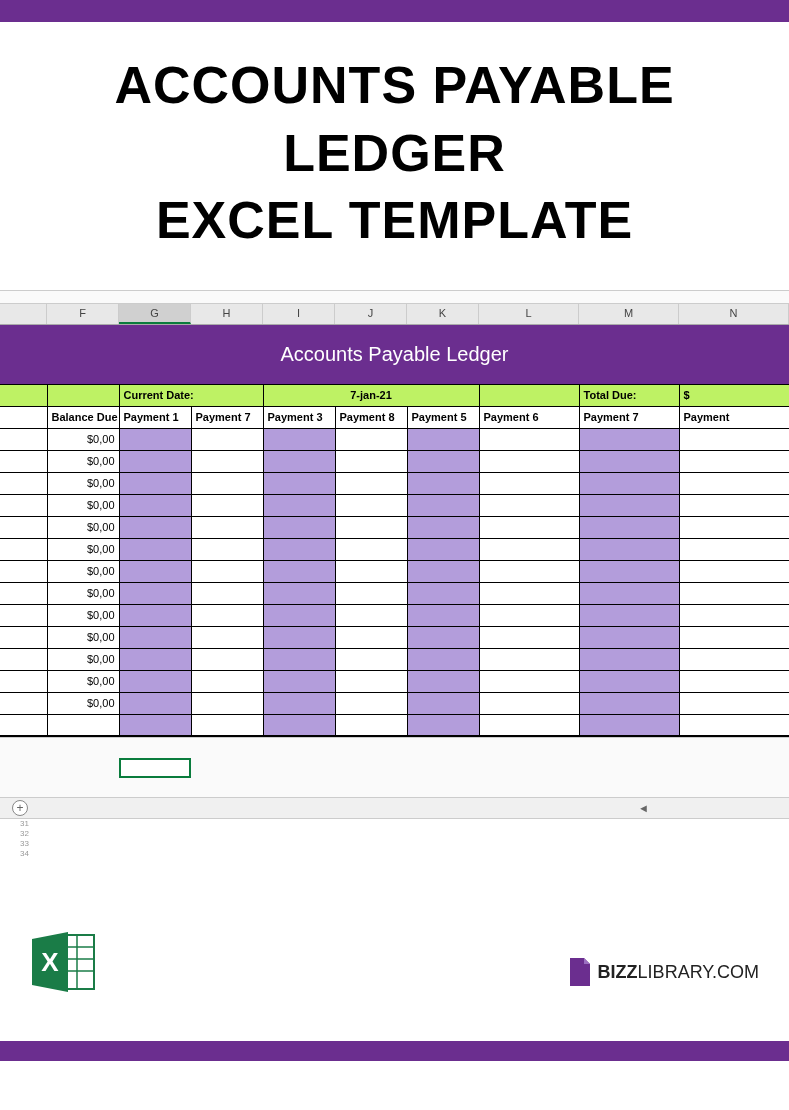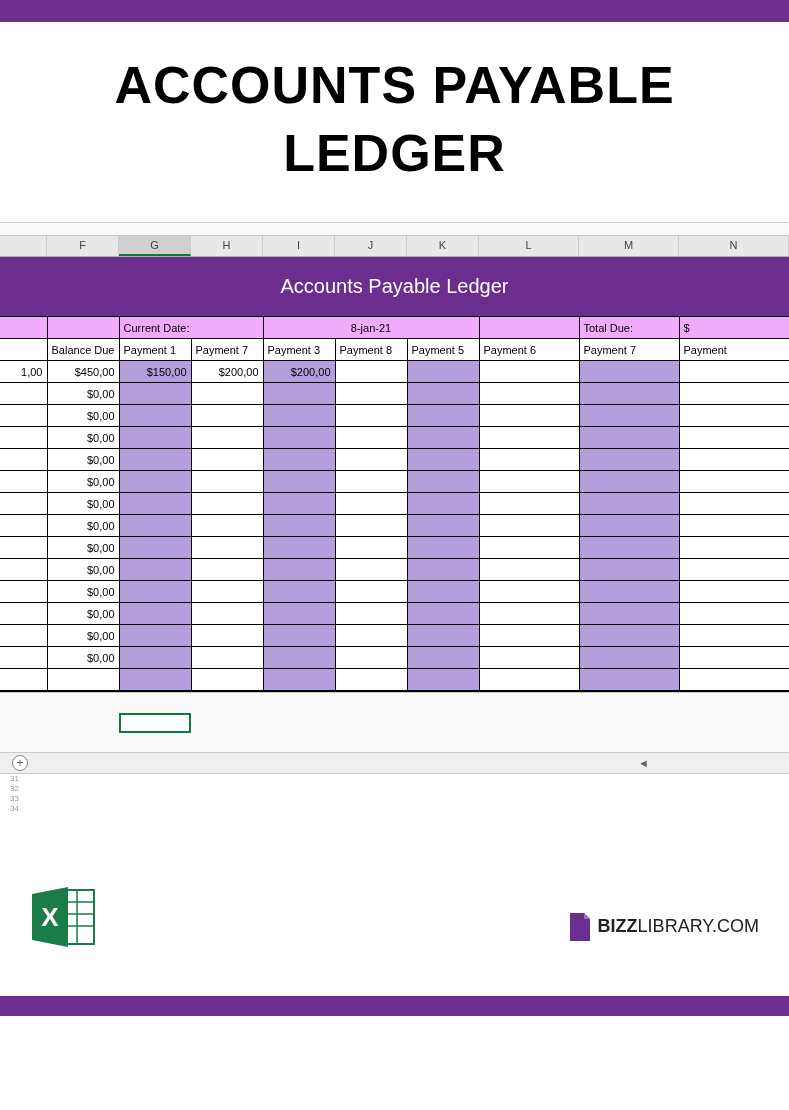--- a/index.html
+++ b/index.html
@@ -64,28 +64,28 @@
   table.grid td, table.grid th {
     border: 1px solid #000;
     padding: 2px 4px;
     height: 22px;
     overflow: hidden;
     white-space: nowrap;
     text-overflow: clip;
   }
   table.grid th {
     background: #fff;
-    font-weight: normal;
+    font-weight: bold;
     text-align: left;
   }
   .shade { background: #b39ddb; }
   .numcell { text-align: right; }
   .info-row td {
-    background: #f0abfc;
-    font-weight: normal;
+    background: #bef264;
+    font-weight: bold;
     border-bottom: 2px solid #000;
   }
   .below-grid {
     background: #fafafa;
     border-top: 1px solid #ccc;
     height: 60px;
     position: relative;
   }
   .sel-cell {
     position: absolute;
@@ -118,21 +118,21 @@
   .tab-strip .scroll-left {
     position: absolute;
     right: 140px;
     top: 4px;
     font-size: 11px;
     color: #666;
   }
   .gutter {
     font-size: 8px;
     color: #999;
-    padding-left: 10px;
+    padding-left: 20px;
     line-height: 10px;
     height: 42px;
   }
   .footer-area {
     height: 180px;
     position: relative;
   }
   .excel-logo {
     position: absolute;
     left: 30px;
@@ -157,20 +157,21 @@
   }
 </style>
 </head>
 <body>
 
 <div class="top-bar"></div>
 
 <div class="title-area">
   <h1>
     <span>ACCOUNTS PAYABLE LEDGER</span><br>
+    <span>EXCEL TEMPLATE</span>
   </h1>
 </div>
 
 <div class="formula-strip"></div>
 
 <div class="col-headers">
   <div style="width:47px"></div>
   <div style="width:72px">F</div>
   <div style="width:72px" class="sel">G</div>
   <div style="width:72px">H</div>
@@ -195,48 +196,36 @@
       <col style="width:72px">
       <col style="width:100px">
     <col style="width:100px">
       <col>
   </colgroup>
   <tbody>
       <tr class="info-row">
     <td style="border-left:none"></td>
         <td></td>
     <td colspan="2">Current Date:</td>
-    <td colspan="3" style="text-align:center">8-jan-21</td>
+    <td colspan="3" style="text-align:center">7-jan-21</td>
     <td></td>
     <td>Total Due:</td>
     <td style="border-right:none">$</td>
   </tr>
   <tr>
     <th style="border-left:none"></th>
     <th>Balance Due</th>
     <th class="shade">Payment 1</th>
     <th>Payment 7</th>
     <th class="shade">Payment 3</th>
     <th>Payment 8</th>
     <th class="shade">Payment 5</th>
     <th>Payment 6</th>
     <th class="shade">Payment 7</th>
     <th style="border-right:none">Payment</th>
-  </tr>
-  <tr>
-    <td class="numcell" style="border-left:none">1,00</td>
-    <td class="numcell">$450,00</td>
-    <td class="numcell shade">$150,00</td>
-    <td class="numcell">$200,00</td>
-    <td class="numcell shade">$200,00</td>
-    <td class="numcell"></td>
-    <td class="numcell shade"></td>
-    <td class="numcell"></td>
-    <td class="numcell shade"></td>
-    <td class="numcell" style="border-right:none"></td>
   </tr>
 
   </tbody>
     <tbody id="empty-rows">
       <tr>
         <td style="border-left:none"></td>
         <td class="numcell">$0,00</td>
         <td class="shade"></td>
         <td></td>
         <td class="shade"></td>

